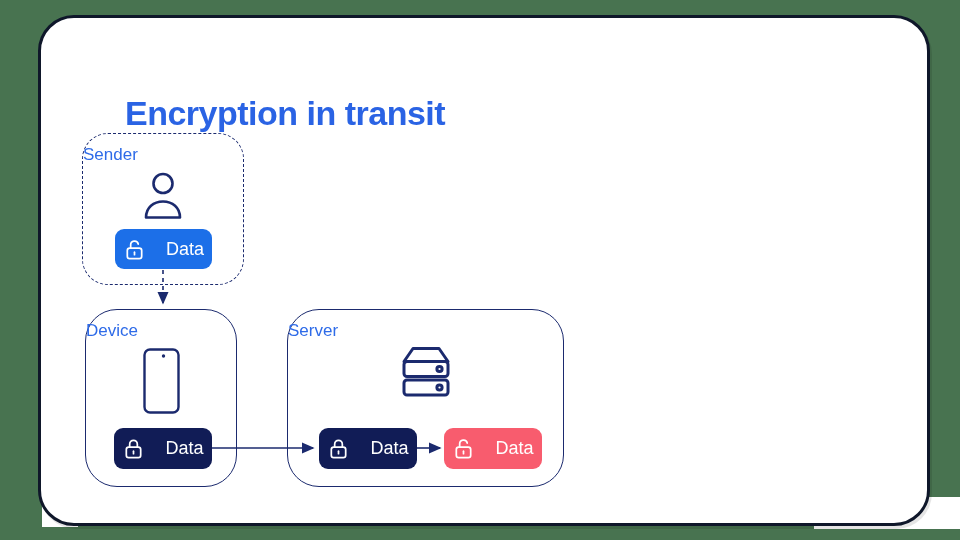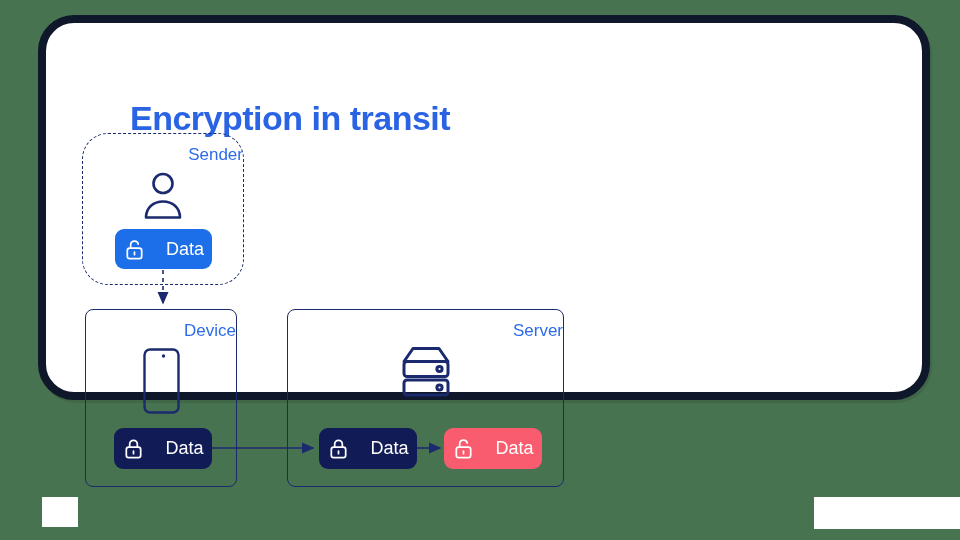--- a/index.html
+++ b/index.html
@@ -4,40 +4,40 @@
 <style>
   * { margin:0; padding:0; box-sizing:border-box; }
   html,body { width:960px; height:540px; overflow:hidden; }
   body { font-family:"Liberation Sans", sans-serif; background:#487350; position:relative; }
 
   .foot { position:absolute; background:#ffffff; }
   .foot-left  { left:42px;  top:497px; width:36px;  height:30px; }
   .foot-right { left:814px; top:497px; width:146px; height:32px; }
 
   .card {
-    position:absolute; left:38px; top:15px; width:892px; height:385px;
-    background:#ffffff; border:8px solid #0f172a; border-radius:36px;
+    position:absolute; left:38px; top:15px; width:892px; height:511px;
+    background:#ffffff; border:3px solid #0f172a; border-radius:36px;
     box-shadow:2px 3px 0 rgba(0,0,0,0.10);
   }
 
   .title {
     position:absolute; left:84px; top:76px;
     font-size:34px; font-weight:700; letter-spacing:-0.5px; color:#2a63e4;
   }
 
-  .node-box { position:absolute; border-radius:8px; }
+  .node-box { position:absolute; border-radius:32px; }
   .sender-box { left:82px; top:133px; width:162px; height:152px;
     border:1.6px dashed #1b2a6e; border-radius:26px; }
   .device-box { left:85px; top:309px; width:152px; height:178px;
     border:1.6px solid #1b2a6e; }
   .server-box { left:287px; top:309px; width:277px; height:178px;
     border:1.6px solid #1b2a6e;padding-left:36px; }
 
   .node-label {
-    position:absolute; top:11px; left:0; right:0; text-align:right;
+    position:absolute; top:11px; left:0; right:0; text-align:left;
     font-size:17px; font-weight:500; color:#2e6be8;
   }
 
   .icon-wrap { position:absolute; left:0; right:0; display:flex; justify-content:center; }
   .sender-box .icon-wrap { top:37px; }
   .device-box .icon-wrap { top:37px; }
   .server-box .icon-wrap { top:34px; }
 
   .chip {
     position:absolute; width:98px; height:41px; border-radius:9px;

